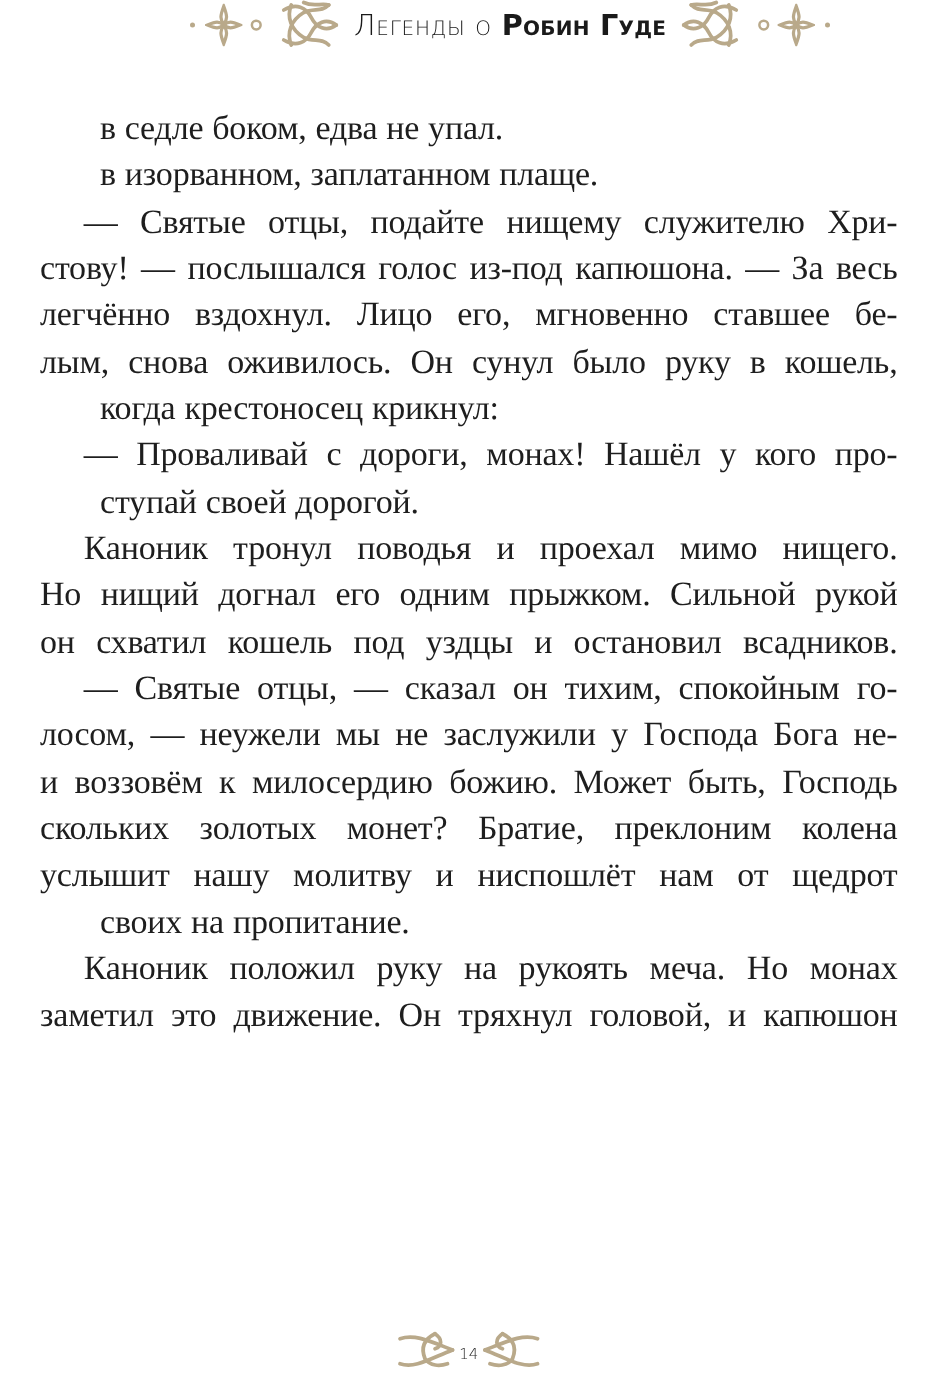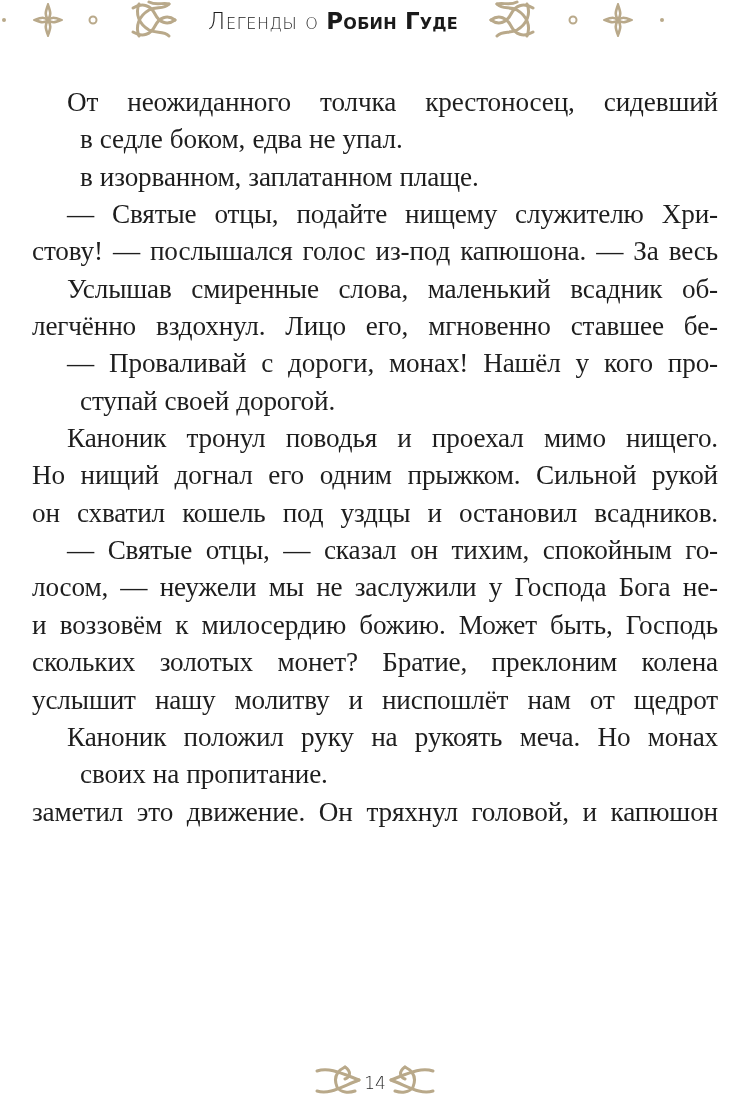--- a/index.html
+++ b/index.html
@@ -16,21 +16,21 @@
     color: #1e1e1e;
   }
   .header {
     position: absolute;
     top: 0;
     left: 0;
     width: 666px;
     height: 40px;
     display: flex;
     align-items: center;
-    justify-content: space-between;
+    justify-content: flex-end;
   }
   .orn {
     display: inline-block;
     vertical-align: middle;
   }
   .running-title {
     font-family: "DejaVu Sans", "Liberation Sans", sans-serif;
     font-size: 22px;
     letter-spacing: 0.5px;
     color: #1a1a1a;
@@ -82,21 +82,21 @@
     top: 1060px;
     left: 0;
     width: 750px;
     height: 40px;
     display: flex;
     align-items: center;
     justify-content: center;
   }
   .page-number {
     font-family: "DejaVu Sans", "Liberation Sans", sans-serif;
-    font-size: 17px;
+    font-size: 12px;
     color: #2a2a2a;
     margin: 0 3px;
     position: relative;
     top: 3px;
     font-weight: 300;
   }
 </style>
 </head>
 <body>
 
@@ -147,39 +147,39 @@
       <path d="M2 17 C 9 14, 11 14, 15 17 C 11 20, 9 20, 2 17 Z"></path>
       <path d="M28 17 C 21 14, 19 14, 15 17 C 19 20, 21 20, 28 17 Z"></path>
     </g>
   </svg>
   <svg class="orn" width="8" height="8" viewBox="0 0 8 8" style="margin-left:6px">
     <circle cx="4" cy="4" r="2" fill="#b9a98a"></circle>
   </svg>
 </div>
 
 <div class="body-text" id="body-text">
-    <span class="line indent">От неожиданного толчка крестоносец, сидевший</span>
     <span class="line last">в седле боком, едва не упал.</span>
     <span class="line last">в изорванном, заплатанном плаще.</span>
     <span class="line indent">— Святые отцы, подайте нищему служителю Хри-</span>
     <span class="line">стову! — послышался голос из-под капюшона. — За весь</span>
-    <span class="line indent">Услышав смиренные слова, маленький всадник об-</span>
     <span class="line">легчённо вздохнул. Лицо его, мгновенно ставшее бе-</span>
+    <span class="line">лым, снова оживилось. Он сунул было руку в кошель,</span>
+    <span class="line last">когда крестоносец крикнул:</span>
     <span class="line indent">— Проваливай с дороги, монах! Нашёл у кого про-</span>
     <span class="line last">ступай своей дорогой.</span>
     <span class="line indent">Каноник тронул поводья и проехал мимо нищего.</span>
     <span class="line">Но нищий догнал его одним прыжком. Сильной рукой</span>
     <span class="line">он схватил кошель под уздцы и остановил всадников.</span>
     <span class="line indent">— Святые отцы, — сказал он тихим, спокойным го-</span>
     <span class="line">лосом, — неужели мы не заслужили у Господа Бога не-</span>
     <span class="line">и воззовём к милосердию божию. Может быть, Господь</span>
     <span class="line">скольких золотых монет? Братие, преклоним колена</span>
     <span class="line">услышит нашу молитву и ниспошлёт нам от щедрот</span>
+    <span class="line last">своих на пропитание.</span>
     <span class="line indent">Каноник положил руку на рукоять меча. Но монах</span>
-    <span class="line last">своих на пропитание.</span>
     <span class="line">заметил это движение. Он тряхнул головой, и капюшон</span>
   </div>
 
 <div class="footer">
   <svg class="orn" width="46" height="30" viewBox="0 0 46 30">
     <g fill="none" stroke="#b9a98a" stroke-width="3" stroke-linecap="round">
       <path d="M2 6 C 14 2, 26 8, 44 15"></path>
       <path d="M2 26 C 14 30, 26 22, 44 15"></path>
       <path d="M30 2 C 22 6, 18 12, 22 22 C 26 28, 34 28, 40 26"></path>
       <path d="M30 2 C 36 6, 36 12, 30 14"></path>

